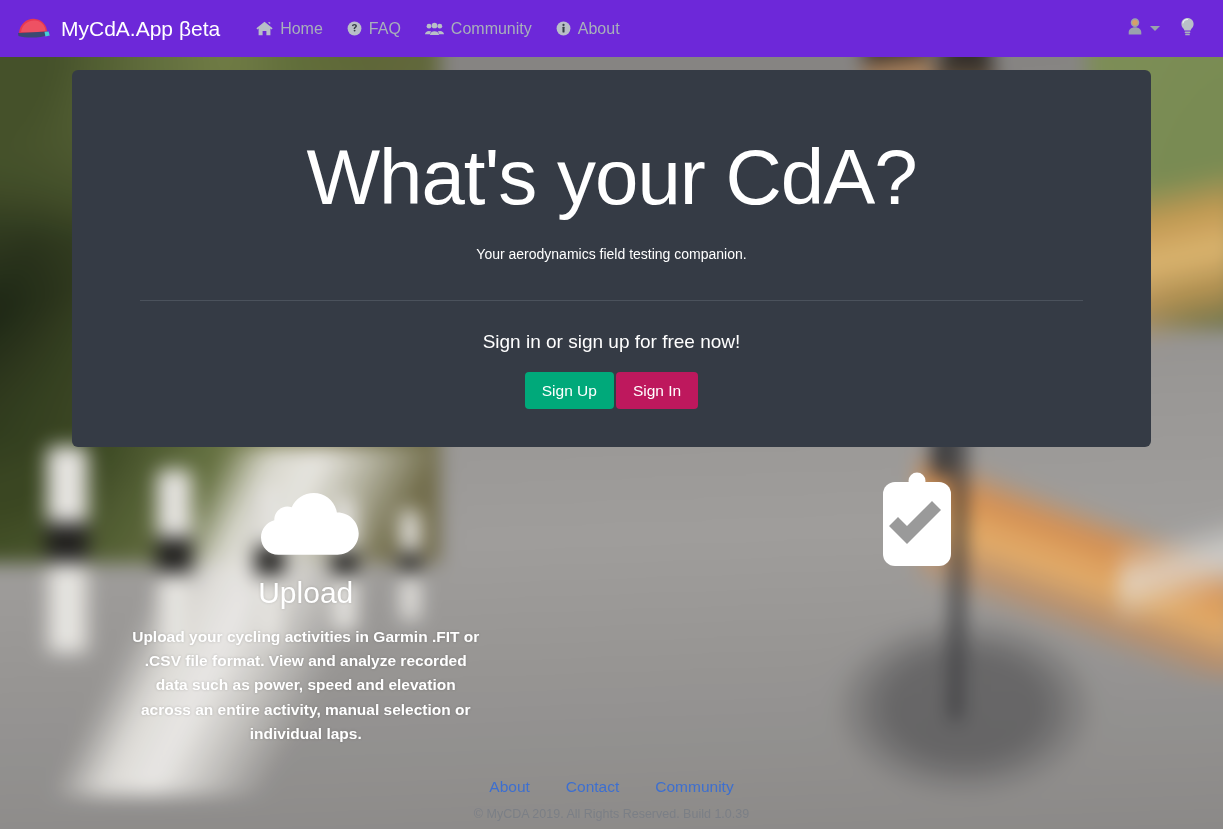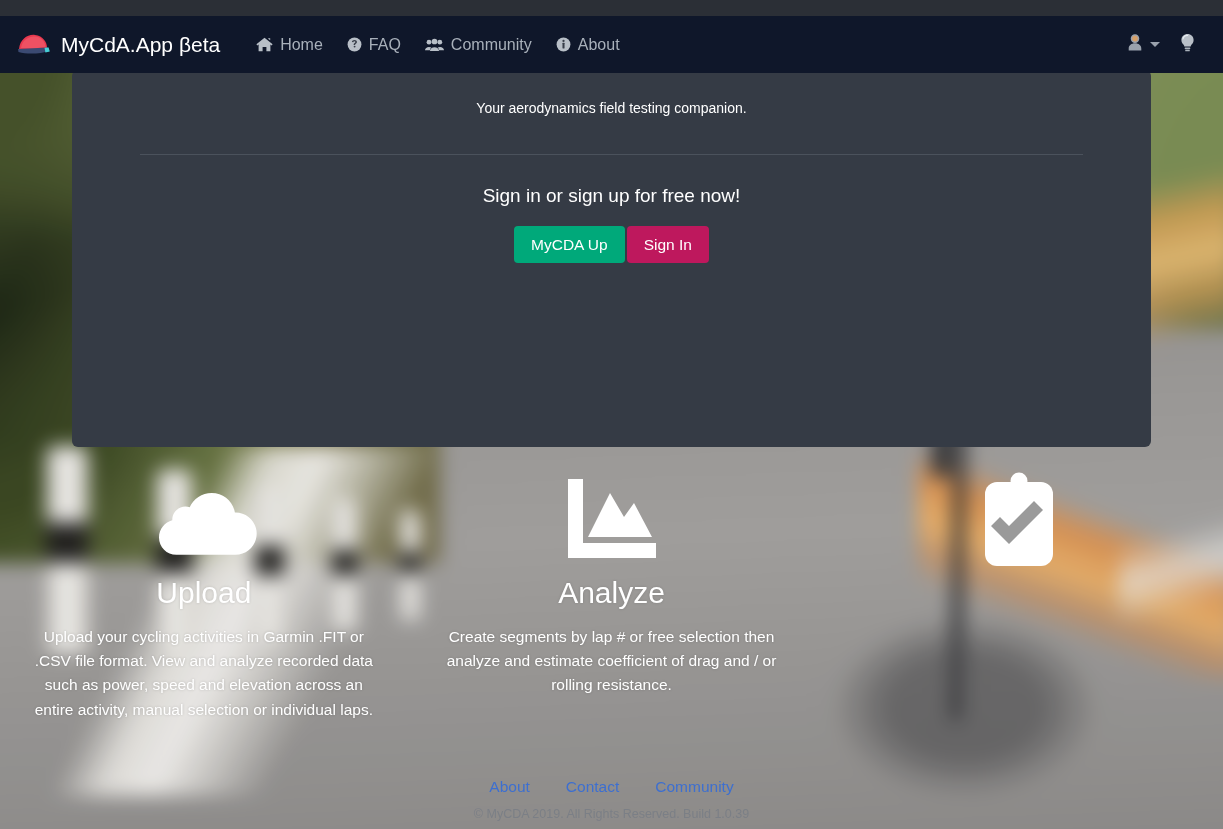--- a/index.html
+++ b/index.html
@@ -189,23 +189,23 @@
   .shadow-road {
     left: 30px; top: 600px; width: 250px; height: 170px;
     background: radial-gradient(ellipse at 50% 50%, rgba(70,70,72,.55) 0 40%, rgba(70,70,72,0) 72%);
   }
 
   #bg-blur-wrap { position: absolute; inset: 0; filter: blur(9px); transform: scale(1.06); }
   #bg-tint { position: absolute; inset: 0; background: rgba(20,22,26,.06); }
 
   
   .navbar {
-    position: absolute; left: 0; top: 16px;
+    position: absolute; left: 0; top: 0;
     width: 1223px; height: 57px;
-    background: #0f172a;
+    background: #6d28d9;
     display: flex; align-items: center;
     z-index: 30;
   }
   .brand {
     display: flex; align-items: center;
     margin-left: 16px; gap: 9px;
     color: #fff; font-size: 21px;
     text-decoration: none; white-space: nowrap;
   }
   .brand-logo { width: 36px; height: 24px; position: relative; display: block; }
@@ -299,20 +299,21 @@
   }
   .feature-title {
     font-size: 30px; font-weight: 400; line-height: 1.1;
     margin-bottom: 16px;
     text-shadow: 0 0 3px rgba(0,0,0,.15);
   }
   .feature-text {
     font-size: 15.5px; line-height: 1.56;
     max-width: 350px; margin: 16px auto;
     text-shadow: 0 0 3px rgba(0,0,0,.2);
+    font-weight: bold;
   }
 
   
   .footer {
     position: absolute;
     left: 0; bottom: 0;
     width: 1223px;
     text-align: center;
     z-index: 15;
     padding-bottom: 8px;
@@ -457,52 +458,43 @@
             <rect x="4.7" y="14.6" width="5.6" height="1.6" rx=".6" fill="#aab2bb"></rect>
             <rect x="5.2" y="16.8" width="4.6" height="1.5" rx=".6" fill="#aab2bb"></rect>
             <path d="M7.5 2.4C5.2 2.4 3.4 4 3 6" stroke="#e7ecf1" stroke-width="1.2" fill="none" stroke-linecap="round"></path>
           </svg>
         </span>
       </div>
     </div>
   </div>
 
   <div class="hero">
+    <div class="hero-title">What's your CdA?</div>
     <div class="hero-sub">Your aerodynamics field testing companion.</div>
     <div class="hero-hr"></div>
     <div class="hero-cta">Sign in or sign up for free now!</div>
     <div class="hero-buttons">
-      <button class="btn btn-success">MyCDA Up</button>
+      <button class="btn btn-success">Sign Up</button>
       <button class="btn btn-primary">Sign In</button>
     </div>
   </div>
 
   <div class="features">
 
     <div class="feature">
       <div class="feature-icon">
         <svg width="106" height="82" viewBox="0 0 106 82" fill="#ffffff">
           <path d="M84.5 33.4c-.2 0-.4 0-.6.1C82.1 22.3 72.4 13.9 60.7 13.9c-9.8 0-18.3 5.9-22 14.4a13 13 0 0 0-4.3-.7c-7.2 0-13.1 5.9-13.1 13.2v.4C13.9 43 8 50 8 58.4 8 68 15.8 75.8 25.4 75.8h59.1c11.7 0 21.2-9.5 21.2-21.2s-9.5-21.2-21.2-21.2z"></path>
           <path d="M53 26.5 35.6 45.8h9.9v24.3h15V45.8h9.9z" fill="#ffffff"></path>
         </svg>
       </div>
       <div class="feature-title">Upload</div>
       <div class="feature-text">Upload your cycling activities in Garmin .FIT or .CSV file format. View and analyze recorded data such as power, speed and elevation across an entire activity, manual selection or individual laps.</div>
     </div>
 
-    <div class="feature">
-      <div class="feature-icon">
-        <svg width="96" height="86" viewBox="0 0 96 86" fill="#ffffff">
-          <path d="M4 2h15v64h73v15H4z"></path>
-          <path d="M24 60 46 16l14 24 10-14 18 34z"></path>
-        </svg>
-      </div>
-      <div class="feature-title">Analyze</div>
-      <div class="feature-text">Create segments by lap # or free selection then analyze and estimate coefficient of drag and / or rolling resistance.</div>
-    </div>
 
     <div class="feature">
       <div class="feature-icon">
         <svg width="82" height="96" viewBox="0 0 82 96" fill="#ffffff">
           <circle cx="41" cy="9" r="8.5"></circle>
           <rect x="7" y="10" width="68" height="84" rx="12"></rect>
           <path d="M31 72 13 54l9-9 9 9 25-25 9 9z" fill="#9a9a9a"></path>
         </svg>
       </div>
     </div>

